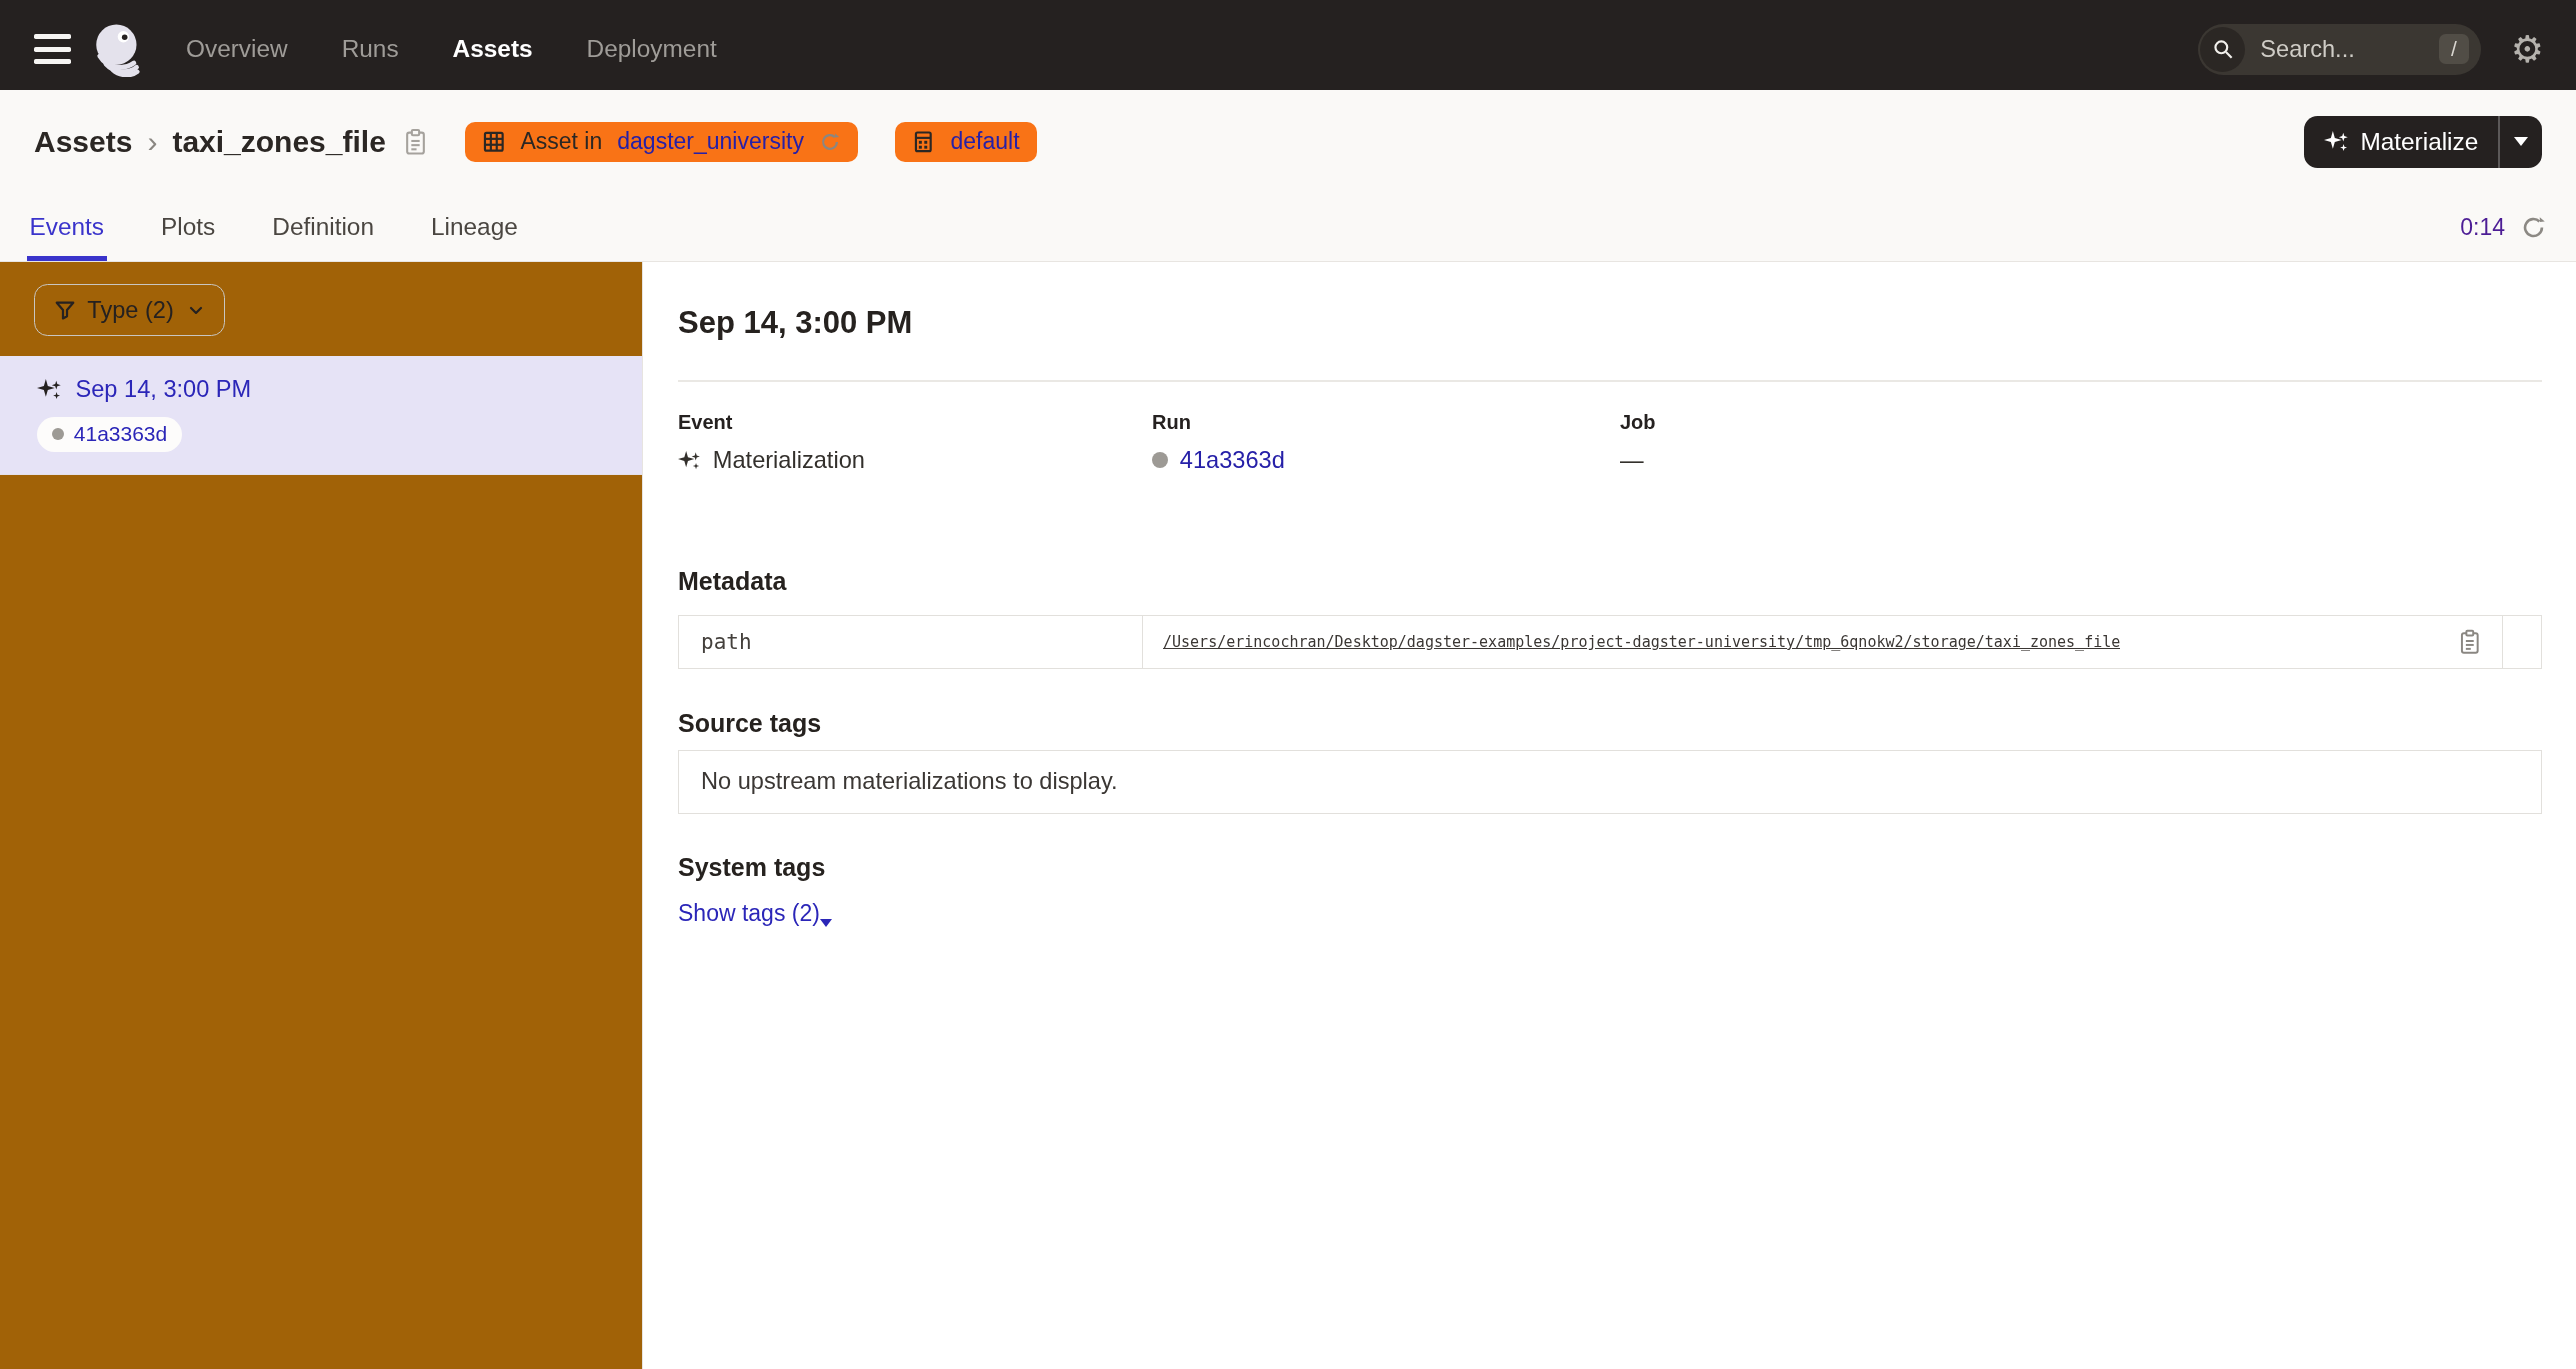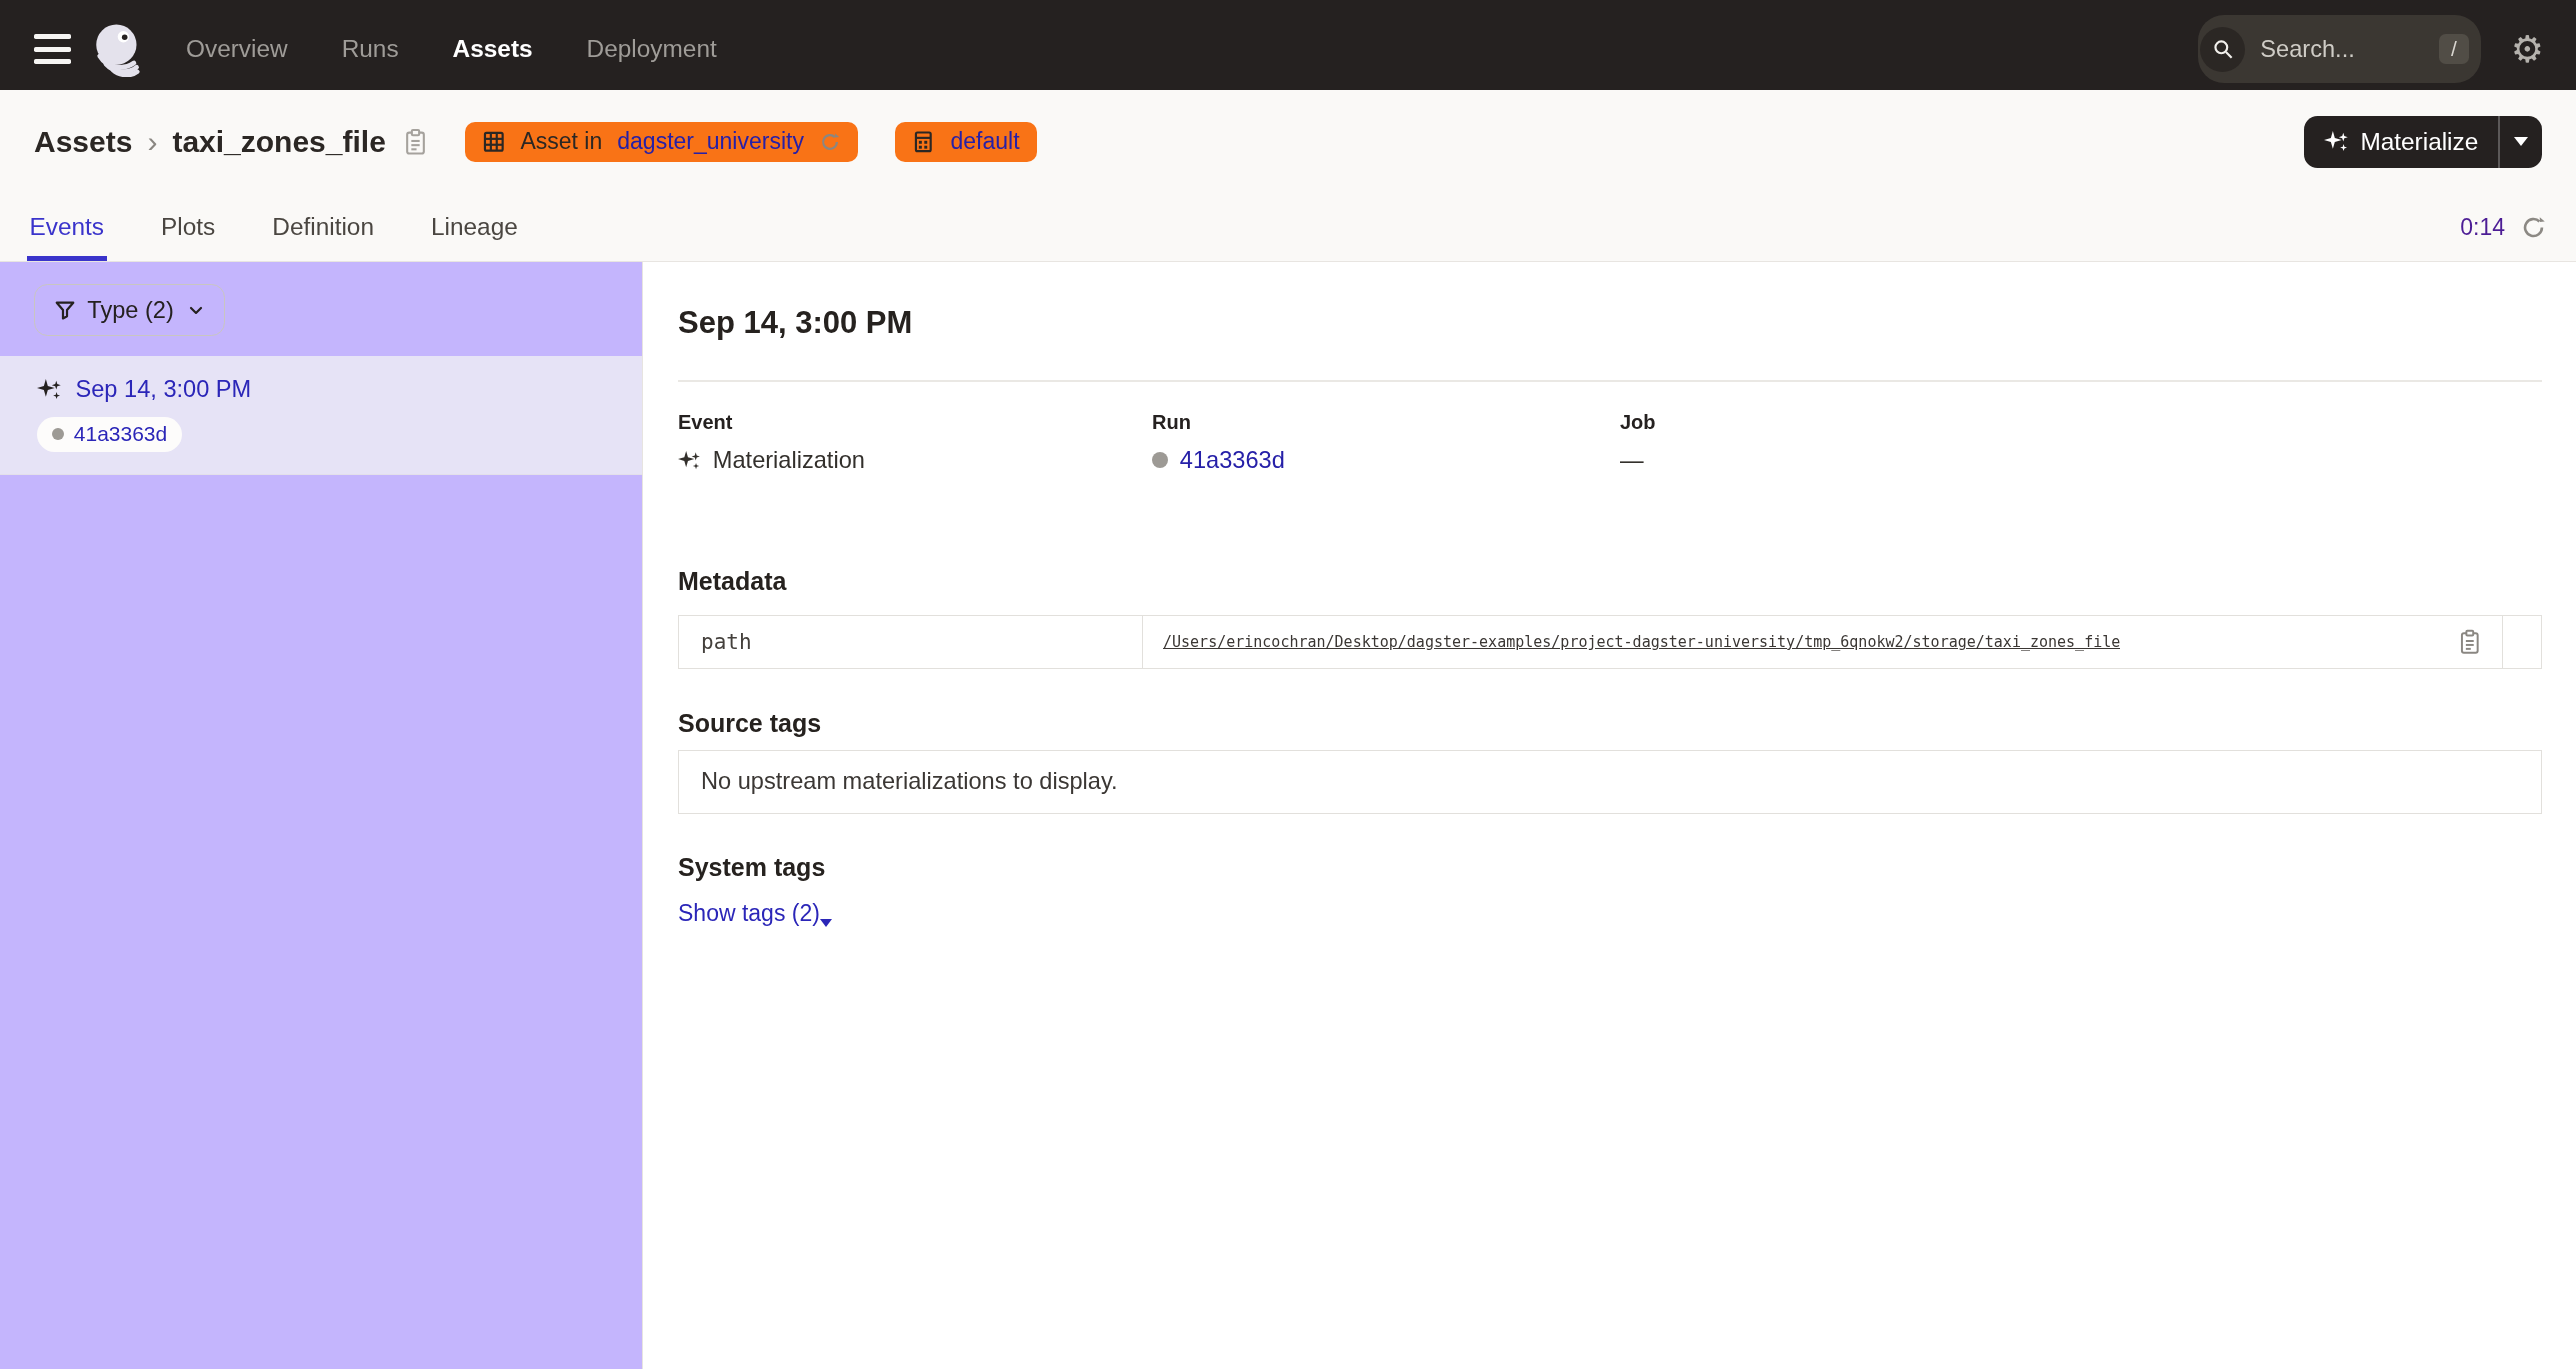--- a/index.html
+++ b/index.html
@@ -9,21 +9,21 @@
 
   
   .topbar { height:90px; background:#252120; display:flex; align-items:center; flex-shrink:0; padding:8px 32px 0 34px; }
   .hamburger { width:37px; display:flex; flex-direction:column; gap:7.6px; cursor:pointer; }
   .hamburger div { height:5px; background:#f6f5f3; border-radius:1.7px; }
   .logo { width:56px; height:56px; margin-left:20px; }
   .topnav { display:flex; align-items:center; gap:54px; margin-left:39px; }
   .topnav .nav-item { font-size:24.4px; color:#9f9c98; cursor:pointer; }
   .topnav .nav-item.active { color:#ffffff; font-weight:700; }
   .top-spacer { flex:1; }
-  .search { display:flex; align-items:center; width:283px; height:68px; border-radius:26px; background:#3b3732; }
+  .search { display:flex; align-items:center; width:283px; height:51px; border-radius:26px; background:#3b3732; }
   .search-circle { width:45px; height:45px; border-radius:50%; background:#2b2724; display:flex; align-items:center; justify-content:center; margin-left:2.5px; flex-shrink:0; }
   .search input { flex:1; min-width:0; background:transparent; border:none; outline:none; color:#ece9e4; font-size:23.6px; font-family:"Liberation Sans",sans-serif; padding-left:15px; }
   .search input::placeholder { color:#cfccc6; }
   .slash-badge { width:30px; height:30px; margin-right:11.8px; border-radius:6.7px; background:#514d46; color:#dad7d1; display:flex; align-items:center; justify-content:center; font-size:21px; flex-shrink:0; }
   .gear { font-family:"DejaVu Sans",sans-serif; font-size:37px; color:#b5b2ad; margin-left:30px; cursor:pointer; line-height:1; }
 
   
   .crumb-row { height:103px; background:#faf9f7; display:flex; align-items:center; padding:0 34px; flex-shrink:0; }
   .crumb { font-size:30px; font-weight:700; color:#2b2724; cursor:pointer; }
   .crumb-sep { font-size:30px; color:#8a8782; margin:0 15px; }
@@ -40,21 +40,21 @@
   
   .tab-row { height:69px; background:#faf9f7; border-bottom:1.7px solid #e8e5e1; display:flex; align-items:stretch; padding-left:27px; flex-shrink:0; }
   .tab { display:flex; align-items:center; margin-right:52px; font-size:24.4px; font-weight:500; color:#4a4641; border-bottom:5px solid transparent; border-top:5px solid transparent; cursor:pointer; padding:0 2.5px; }
   .tab.active { color:#3a34cb; border-bottom-color:#3a34cb; }
   .tab-right { margin-left:auto; display:flex; align-items:center; gap:15px; margin-right:29px; }
   .countdown { font-size:23px; color:#4c1d95; }
   .refresh-md { color:#8c8984; display:flex; cursor:pointer; }
 
   
   .content { flex:1; display:flex; min-height:0; }
-  .sidebar { width:643px; background:#c4b5fd; border-right:1.7px solid #e7e4e0; flex-shrink:0; display:flex; flex-direction:column; }
+  .sidebar { width:643px; background:#a16207; border-right:1.7px solid #e7e4e0; flex-shrink:0; display:flex; flex-direction:column; }
   .filter-zone { padding:22px 34px 20px 34px; }
   .filter-btn { display:inline-flex; align-items:center; gap:11.8px; height:52px; padding:0 18.5px; border-radius:13.5px; border:1.7px solid #c9c6c1; font-size:23.6px; color:#252120; cursor:pointer; background:transparent; }
   .event-item { background:#e6e3f6; padding:20px 0 22px 37px; border-bottom:1.7px solid #e3e0ea; cursor:pointer; }
   .event-item .row1 { display:flex; align-items:center; gap:13.5px; color:#252120; }
   .event-item .ts { font-size:23.6px; font-weight:500; color:#2b26b8; }
   .run-chip { display:inline-flex; align-items:center; gap:10px; background:#fdfcfb; border-radius:17.7px; height:35px; padding:0 15px; margin-top:13.5px; cursor:pointer; }
   .run-chip .dot { width:11.8px; height:11.8px; border-radius:50%; background:#9d9a95; }
   .run-chip .rid { font-size:21px; color:#2b26b8; }
 
   .main { flex:1; background:#ffffff; padding:43px 34px 0 35px; min-width:0; }

